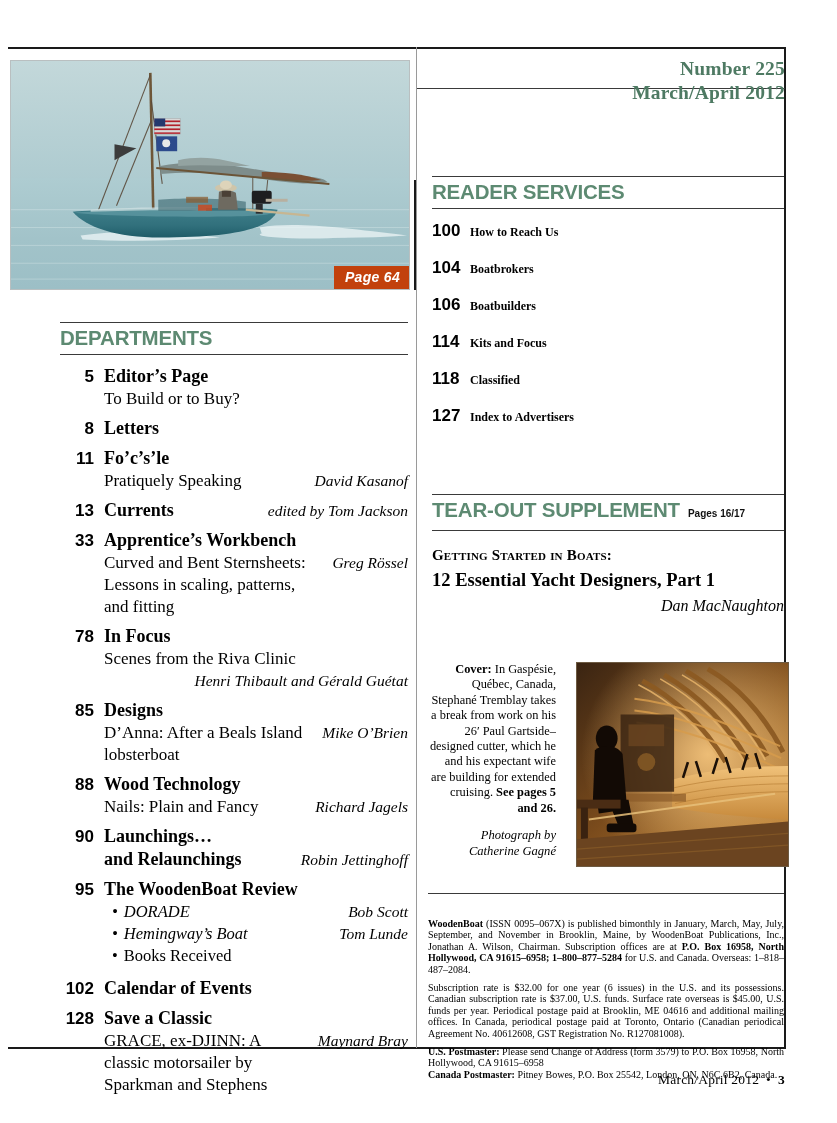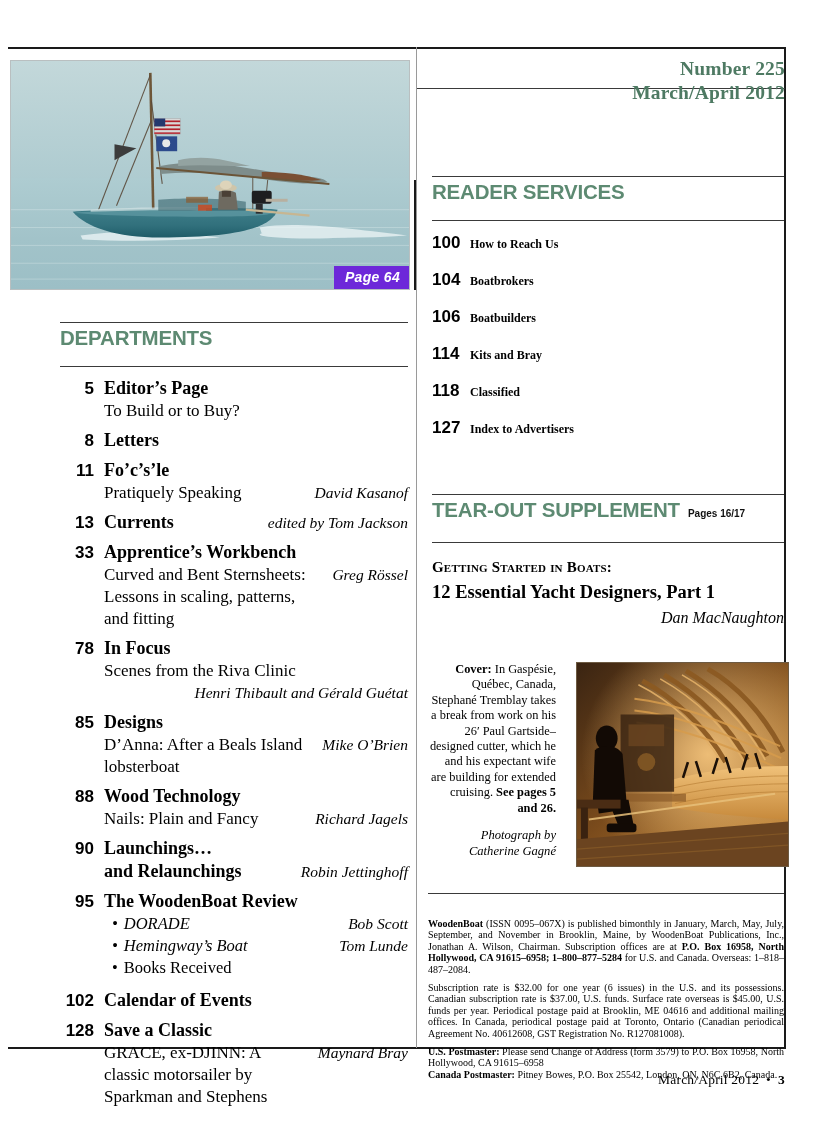--- a/index.html
+++ b/index.html
@@ -69,38 +69,38 @@
     width: 400px; height: 230px;
     border: 1px solid #b9bfc0;
     box-sizing: border-box;
     overflow: hidden;
     background: #b9d2d6;
   }
   .photo-wrap svg { display: block; width: 100%; height: 100%; }
   .page-badge {
     position: absolute;
     right: 0px; bottom: 0px;
-    background: #6d28d9;
+    background: #c2410c;
     color: #ffffff;
     font-family: "Liberation Sans", sans-serif;
     font-style: italic;
     font-weight: bold;
     font-size: 14px;
     padding: 3px 9px 4px 11px;
     letter-spacing: 0.3px;
   }
 
   
   .sec-head {
     font-family: "Liberation Sans", sans-serif;
     font-weight: bold;
     font-size: 20.5px;
     color: #5d8a72;
     letter-spacing: -0.2px;
-    padding: 2px 0 15px 0;
+    padding: 2px 0 3px 0;
     border-top: 1px solid #3a3a3a;
     border-bottom: 1px solid #3a3a3a;
     line-height: 26px;
   }
   .sec-head .suffix {
     color: #111111;
     font-size: 10px;
     letter-spacing: 0;
     margin-left: 8px;
   }
@@ -517,21 +517,21 @@
     <div class="rs-row">
       <span class="rs-pg">104</span>
       <span class="rs-label">Boatbrokers</span>
     </div>
     <div class="rs-row">
       <span class="rs-pg">106</span>
       <span class="rs-label">Boatbuilders</span>
     </div>
     <div class="rs-row">
       <span class="rs-pg">114</span>
-      <span class="rs-label">Kits and Bray</span>
+      <span class="rs-label">Kits and Focus</span>
     </div>
     <div class="rs-row">
       <span class="rs-pg">118</span>
       <span class="rs-label">Classified</span>
     </div>
     <div class="rs-row">
       <span class="rs-pg">127</span>
       <span class="rs-label">Index to Advertisers</span>
     </div>
   </div>

